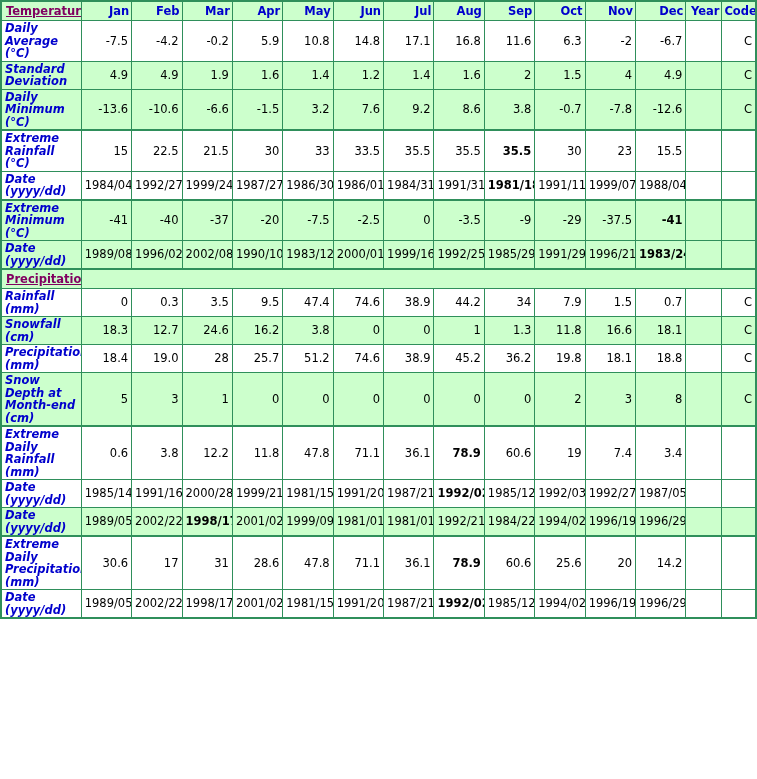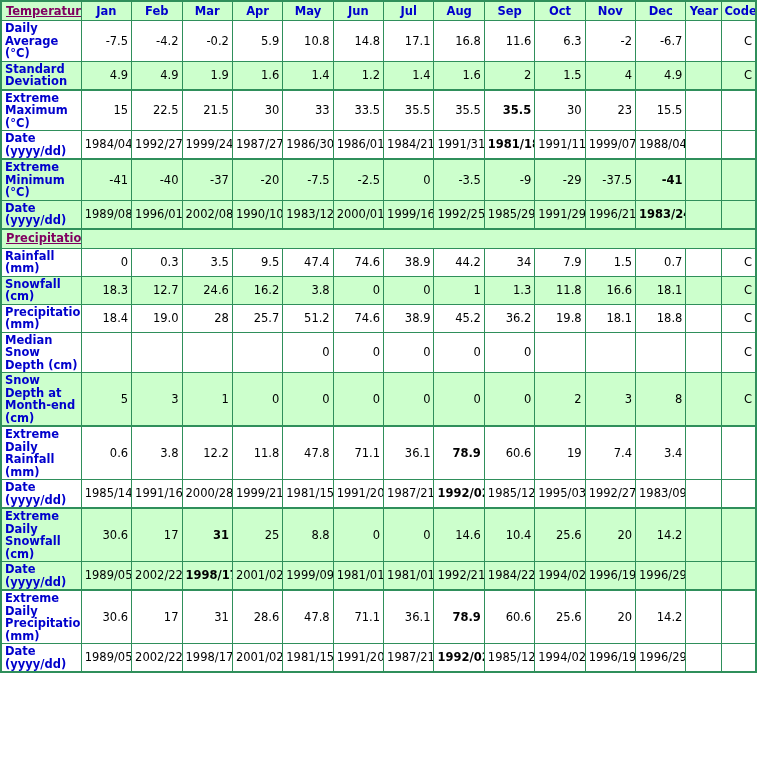--- a/index.html
+++ b/index.html
@@ -24,21 +24,21 @@
     vertical-align: middle;
     line-height: 12.5px;
     overflow: hidden;
     white-space: normal;
   }
   
   tr.header-row td {
     background: #ccffcc;
     color: #0000cc;
     font-weight: bold;
-    text-align: center;
+    text-align: right;
     height: 18px;
     padding: 0 2px;
   }
   tr.header-row td.section-label {
     text-align: left;
     color: #800060;
     text-decoration: underline;
     padding-left: 4px;
   }
   
@@ -54,20 +54,21 @@
   tr.section-row td.blank {
     text-decoration: none;
   }
   
   td.rowlabel {
     color: #0000cc;
     font-weight: bold;
     text-align: left;
     padding-left: 4px;
     padding-right: 2px;
+    font-style: italic;
   }
   
   td.val {
     text-align: right;
     color: #000000;
     padding-right: 4px;
   }
   td.val.bold { font-weight: bold; }
   
   tr.band-white td { background: #ffffff; }
@@ -144,22 +145,39 @@
         <td class="val">1.2</td>
         <td class="val">1.4</td>
         <td class="val">1.6</td>
         <td class="val">2</td>
         <td class="val">1.5</td>
         <td class="val">4</td>
         <td class="val">4.9</td>
         <td class="val"></td>
         <td class="val">C</td>
       </tr>
+      <tr class="band-green">
+        <td class="rowlabel">Daily Minimum (°C)</td>
+        <td class="val">-13.6</td>
+        <td class="val">-10.6</td>
+        <td class="val">-6.6</td>
+        <td class="val">-1.5</td>
+        <td class="val">3.2</td>
+        <td class="val">7.6</td>
+        <td class="val">9.2</td>
+        <td class="val">8.6</td>
+        <td class="val">3.8</td>
+        <td class="val">-0.7</td>
+        <td class="val">-7.8</td>
+        <td class="val">-12.6</td>
+        <td class="val"></td>
+        <td class="val">C</td>
+      </tr>
       <tr class="band-white thick-top">
-        <td class="rowlabel">Extreme Maximum (°C)</td>
+        <td class="rowlabel">Extreme Rainfall (°C)</td>
         <td class="val">15</td>
         <td class="val">22.5</td>
         <td class="val">21.5</td>
         <td class="val">30</td>
         <td class="val">33</td>
         <td class="val">33.5</td>
         <td class="val">35.5</td>
         <td class="val">35.5</td>
         <td class="val bold">35.5</td>
         <td class="val">30</td>
@@ -169,21 +187,21 @@
         <td class="val"></td>
       </tr>
       <tr class="band-white">
         <td class="rowlabel">Date (yyyy/dd)</td>
         <td class="val">1984/04</td>
         <td class="val">1992/27</td>
         <td class="val">1999/24</td>
         <td class="val">1987/27+</td>
         <td class="val">1986/30</td>
         <td class="val">1986/01+</td>
-        <td class="val">1984/21</td>
+        <td class="val">1984/31</td>
         <td class="val">1991/31+</td>
         <td class="val bold">1981/18</td>
         <td class="val">1991/11</td>
         <td class="val">1999/07</td>
         <td class="val">1988/04+</td>
         <td class="val"></td>
         <td class="val"></td>
       </tr>
       <tr class="band-green thick-top">
         <td class="rowlabel">Extreme Minimum (°C)</td>
@@ -198,21 +216,21 @@
         <td class="val">-9</td>
         <td class="val">-29</td>
         <td class="val">-37.5</td>
         <td class="val bold">-41</td>
         <td class="val"></td>
         <td class="val"></td>
       </tr>
       <tr class="band-green">
         <td class="rowlabel">Date (yyyy/dd)</td>
         <td class="val">1989/08</td>
-        <td class="val">1996/01</td>
+        <td class="val">1996/02</td>
         <td class="val">2002/08</td>
         <td class="val">1990/10</td>
         <td class="val">1983/12</td>
         <td class="val">2000/01</td>
         <td class="val">1999/16</td>
         <td class="val">1992/25</td>
         <td class="val">1985/29</td>
         <td class="val">1991/29</td>
         <td class="val">1996/21</td>
         <td class="val bold">1983/24</td>
@@ -264,37 +282,20 @@
         <td class="val">28</td>
         <td class="val">25.7</td>
         <td class="val">51.2</td>
         <td class="val">74.6</td>
         <td class="val">38.9</td>
         <td class="val">45.2</td>
         <td class="val">36.2</td>
         <td class="val">19.8</td>
         <td class="val">18.1</td>
         <td class="val">18.8</td>
-        <td class="val"></td>
-        <td class="val">C</td>
-      </tr>
-      <tr class="band-white">
-        <td class="rowlabel">Median Snow Depth (cm)</td>
-        <td class="val"></td>
-        <td class="val"></td>
-        <td class="val"></td>
-        <td class="val"></td>
-        <td class="val">0</td>
-        <td class="val">0</td>
-        <td class="val">0</td>
-        <td class="val">0</td>
-        <td class="val">0</td>
-        <td class="val"></td>
-        <td class="val"></td>
-        <td class="val"></td>
         <td class="val"></td>
         <td class="val">C</td>
       </tr>
       <tr class="band-green">
         <td class="rowlabel">Snow Depth at Month-end (cm)</td>
         <td class="val">5</td>
         <td class="val">3</td>
         <td class="val">1</td>
         <td class="val">0</td>
         <td class="val">0</td>
@@ -329,40 +330,23 @@
         <td class="rowlabel">Date (yyyy/dd)</td>
         <td class="val">1985/14</td>
         <td class="val">1991/16</td>
         <td class="val">2000/28</td>
         <td class="val">1999/21</td>
         <td class="val">1981/15</td>
         <td class="val">1991/20</td>
         <td class="val">1987/21</td>
         <td class="val bold">1992/02</td>
         <td class="val">1985/12</td>
-        <td class="val">1995/03</td>
+        <td class="val">1992/03</td>
         <td class="val">1992/27</td>
-        <td class="val">1983/09</td>
-        <td class="val"></td>
-        <td class="val"></td>
-      </tr>
-      <tr class="band-green thick-top">
-        <td class="rowlabel">Extreme Daily Snowfall (cm)</td>
-        <td class="val">30.6</td>
-        <td class="val">17</td>
-        <td class="val bold">31</td>
-        <td class="val">25</td>
-        <td class="val">8.8</td>
-        <td class="val">0</td>
-        <td class="val">0</td>
-        <td class="val">14.6</td>
-        <td class="val">10.4</td>
-        <td class="val">25.6</td>
-        <td class="val">20</td>
-        <td class="val">14.2</td>
+        <td class="val">1987/05</td>
         <td class="val"></td>
         <td class="val"></td>
       </tr>
       <tr class="band-green">
         <td class="rowlabel">Date (yyyy/dd)</td>
         <td class="val">1989/05</td>
         <td class="val">2002/22</td>
         <td class="val bold">1998/17</td>
         <td class="val">2001/02</td>
         <td class="val">1999/09</td>

